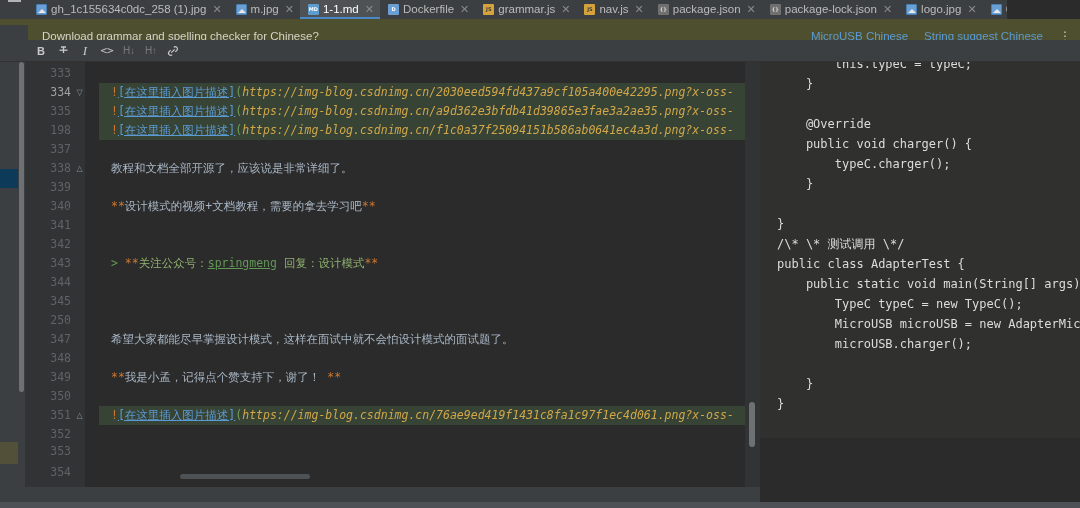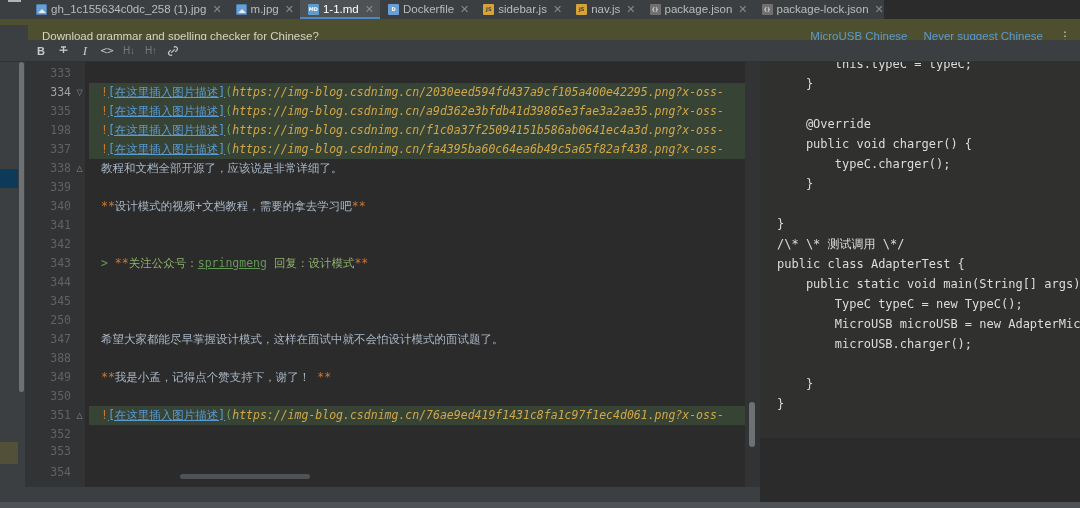--- a/index.html
+++ b/index.html
@@ -18,21 +18,21 @@
     position: relative;
     width: 1080px;
     height: 508px;
     background: #2b2b2b;
   }
 
   
   .tabbar {
     position: absolute;
     left: 0; top: 0;
-    width: 884px; height: 19px;
+    width: 1007px; height: 19px;
     background: #3c3f41;
     display: flex;
     align-items: flex-start;
     overflow: hidden;
     border-bottom: 1px solid #323232;
   }
   .hamburger {
     width: 28px;
     min-width: 28px;
     display: flex;
@@ -228,21 +228,21 @@
     text-align: center;
   }
   .codearea {
     position: absolute;
     left: 60px; top: 0;
     width: 675px; height: 425px;
     overflow: hidden;
   }
   .cline {
     position: absolute;
-    left: 4px;
+    left: 14px;
     height: 19px;
     line-height: 19px;
     white-space: nowrap;
     font-family: "DejaVu Sans Mono", monospace;
     font-size: 11.5px;
     padding-left: 12px;
     box-sizing: border-box;
     width: 675px;
   }
   .cline.hl { background: #374334; }
@@ -388,21 +388,21 @@
           <span class="tlabel">1-1.md</span>
           <span class="tclose">✕</span>
         </div>
         <div class="tab">
           <span class="ficon docker">D</span>
           <span class="tlabel">Dockerfile</span>
           <span class="tclose">✕</span>
         </div>
         <div class="tab">
           <span class="ficon js">JS</span>
-          <span class="tlabel">sidebar.js</span>
+          <span class="tlabel">grammar.js</span>
           <span class="tclose">✕</span>
         </div>
         <div class="tab">
           <span class="ficon js">JS</span>
           <span class="tlabel">nav.js</span>
           <span class="tclose">✕</span>
         </div>
         <div class="tab">
           <span class="ficon json">{}</span>
           <span class="tlabel">package.json</span>
@@ -424,21 +424,21 @@
         </div>
       </div>
   </div>
 
   <div class="notif">
     <div class="notif-left"></div>
     <div class="notif-gutter"></div>
     <div class="notif-msg">Download grammar and spelling checker for Chinese?</div>
     <div class="notif-actions">
       <span class="notif-link">MicroUSB Chinese</span>
-      <span class="notif-link">Never suggest Chinese</span>
+      <span class="notif-link">String suggest Chinese</span>
       <span class="notif-more">⋮</span>
     </div>
   </div>
 
   <div class="ftoolbar">
     <div class="spacer28"></div>
     <div class="ftb" style="font-weight:bold;font-family:'Liberation Sans',sans-serif;font-size:11px;">B</div>
     <div class="ftb">
       <svg width="13" height="13" viewBox="0 0 13 13" aria-hidden="true">
         <path d="M4 3 H9 M6.5 3 V9" stroke="#c8c8c8" stroke-width="1.3" fill="none"></path>
@@ -478,35 +478,34 @@
         <div class="fold" style="top: 97px;">△</div>
         <div class="gline" style="top: 116px;">339</div>
         <div class="gline" style="top: 135px;">340</div>
         <div class="gline" style="top: 154px;">341</div>
         <div class="gline" style="top: 173px;">342</div>
         <div class="gline" style="top: 192px;">343</div>
         <div class="gline" style="top: 211px;">344</div>
         <div class="gline" style="top: 230px;">345</div>
         <div class="gline" style="top: 249px;">250</div>
         <div class="gline" style="top: 268px;">347</div>
-        <div class="gline" style="top: 287px;">388</div>
+        <div class="gline" style="top: 287px;">348</div>
         <div class="gline" style="top: 306px;">349</div>
         <div class="gline" style="top: 325px;">350</div>
         <div class="gline" style="top: 344px;">351</div>
         <div class="fold" style="top: 344px;">△</div>
         <div class="gline" style="top: 363px;">352</div>
         <div class="gline" style="top: 380px;">353</div>
         <div class="gline" style="top: 401px;">354</div>
       </div>
     <div class="codearea" id="code-host">
         <div class="cline" style="top: 2px;"></div>
         <div class="cline hl" style="top: 21px;"><span class="tok-ex">!</span><span class="tok-link">[在这里插入图片描述]</span><span class="tok-par">(</span><span class="tok-url">https://img-blog.csdnimg.cn/2030eed594fd437a9cf105a400e42295.png?x-oss-</span></div>
         <div class="cline hl" style="top: 40px;"><span class="tok-ex">!</span><span class="tok-link">[在这里插入图片描述]</span><span class="tok-par">(</span><span class="tok-url">https://img-blog.csdnimg.cn/a9d362e3bfdb41d39865e3fae3a2ae35.png?x-oss-</span></div>
         <div class="cline hl" style="top: 59px;"><span class="tok-ex">!</span><span class="tok-link">[在这里插入图片描述]</span><span class="tok-par">(</span><span class="tok-url">https://img-blog.csdnimg.cn/f1c0a37f25094151b586ab0641ec4a3d.png?x-oss-</span></div>
-        <div class="cline hl" style="top: 78px;"><span class="tok-ex">!</span><span class="tok-link">[在这里插入图片描述]</span><span class="tok-par">(</span><span class="tok-url">https://img-blog.csdnimg.cn/fa4395ba60c64ea6b49c5a65f82af438.png?x-oss-</span></div>
         <div class="cline" style="top: 97px;"><span class="tok-text">教程和文档全部开源了，应该说是非常详细了。</span></div>
         <div class="cline" style="top: 116px;"></div>
         <div class="cline" style="top: 135px;"><span class="tok-bold">**</span><span class="tok-text">设计模式的视频+文档教程，需要的拿去学习吧</span><span class="tok-bold">**</span></div>
         <div class="cline" style="top: 154px;"></div>
         <div class="cline" style="top: 173px;"></div>
         <div class="cline" style="top: 192px;"><span class="tok-quote">&gt; </span><span class="tok-bold">**</span><span class="tok-q">关注公众号：</span><span class="tok-ul">springmeng</span><span class="tok-q"> 回复：设计模式</span><span class="tok-bold">**</span></div>
         <div class="cline" style="top: 211px;"></div>
         <div class="cline" style="top: 230px;"></div>
         <div class="cline" style="top: 249px;"></div>
         <div class="cline" style="top: 268px;"><span class="tok-text">希望大家都能尽早掌握设计模式，这样在面试中就不会怕设计模式的面试题了。</span></div>

